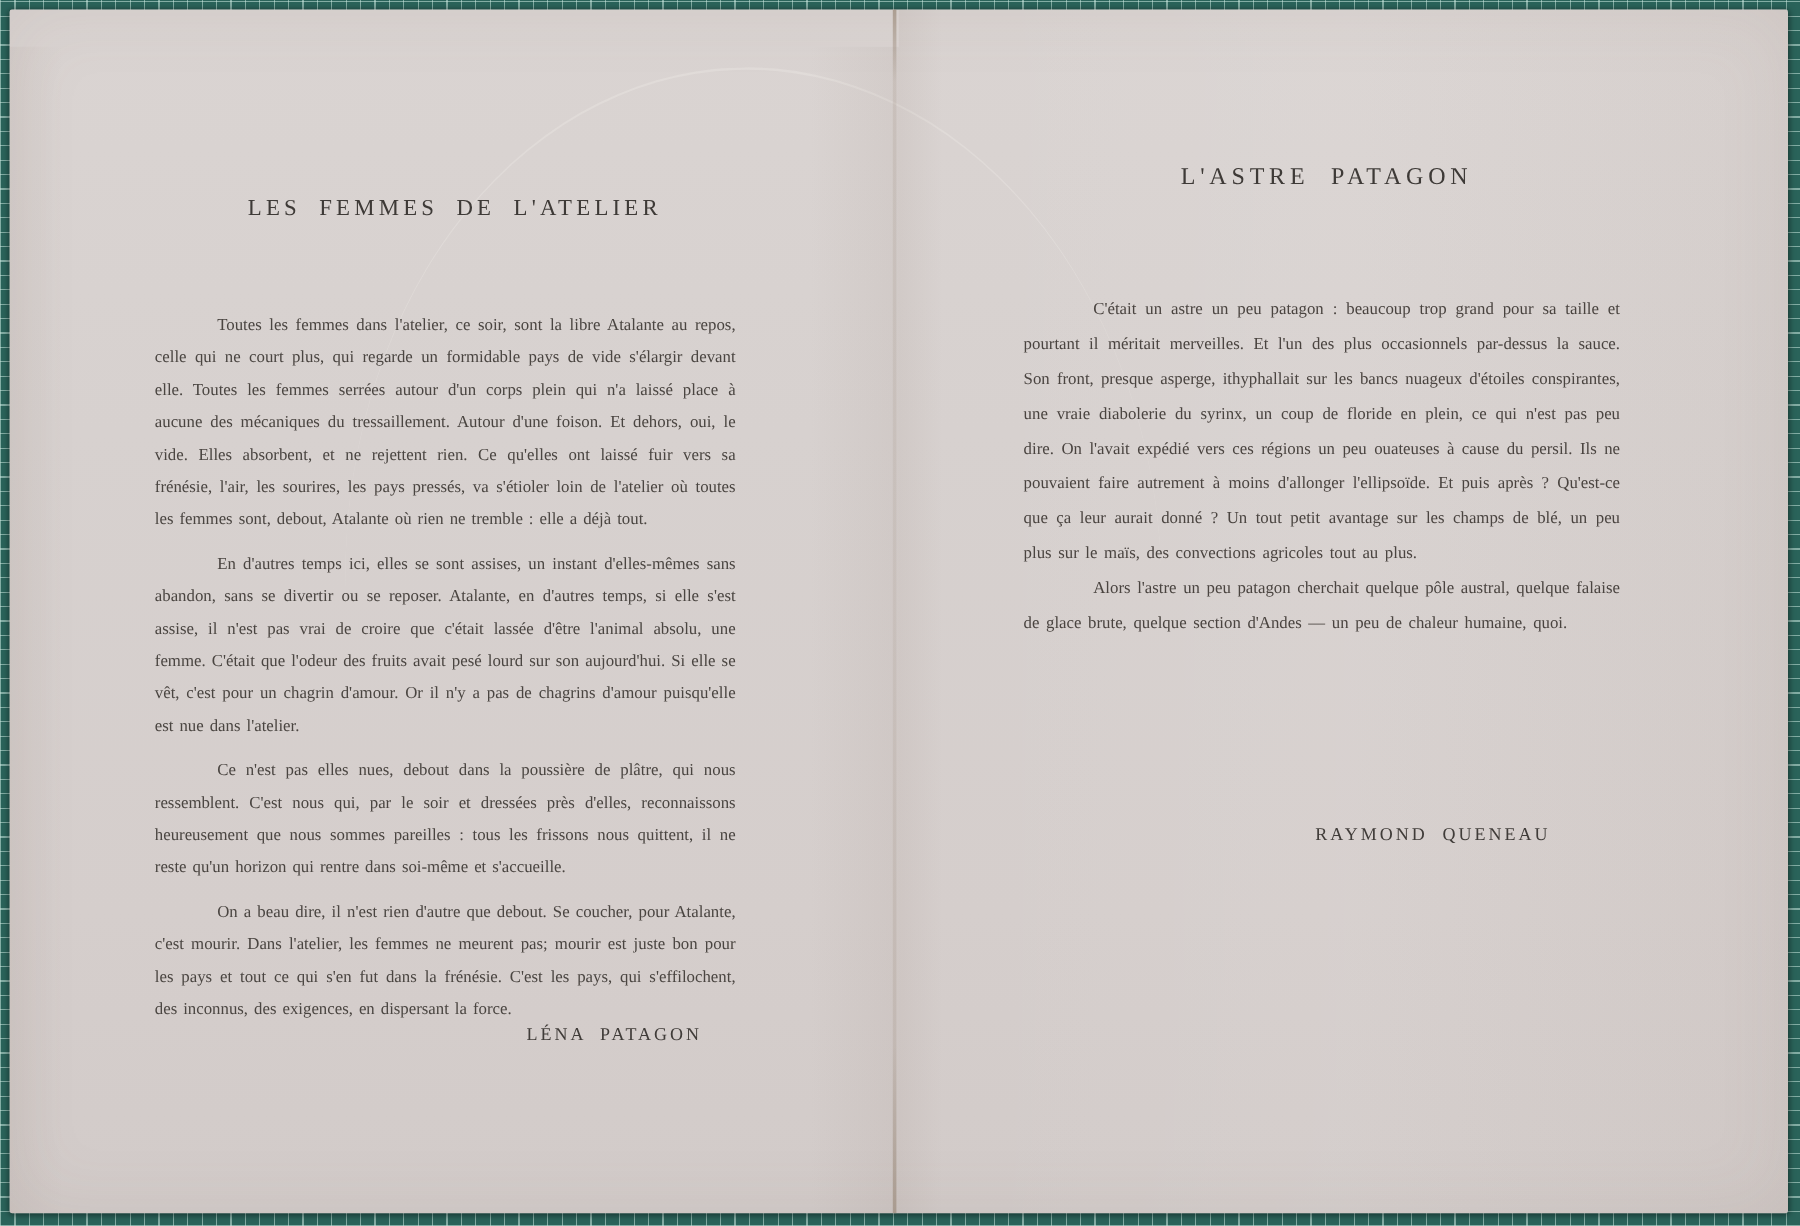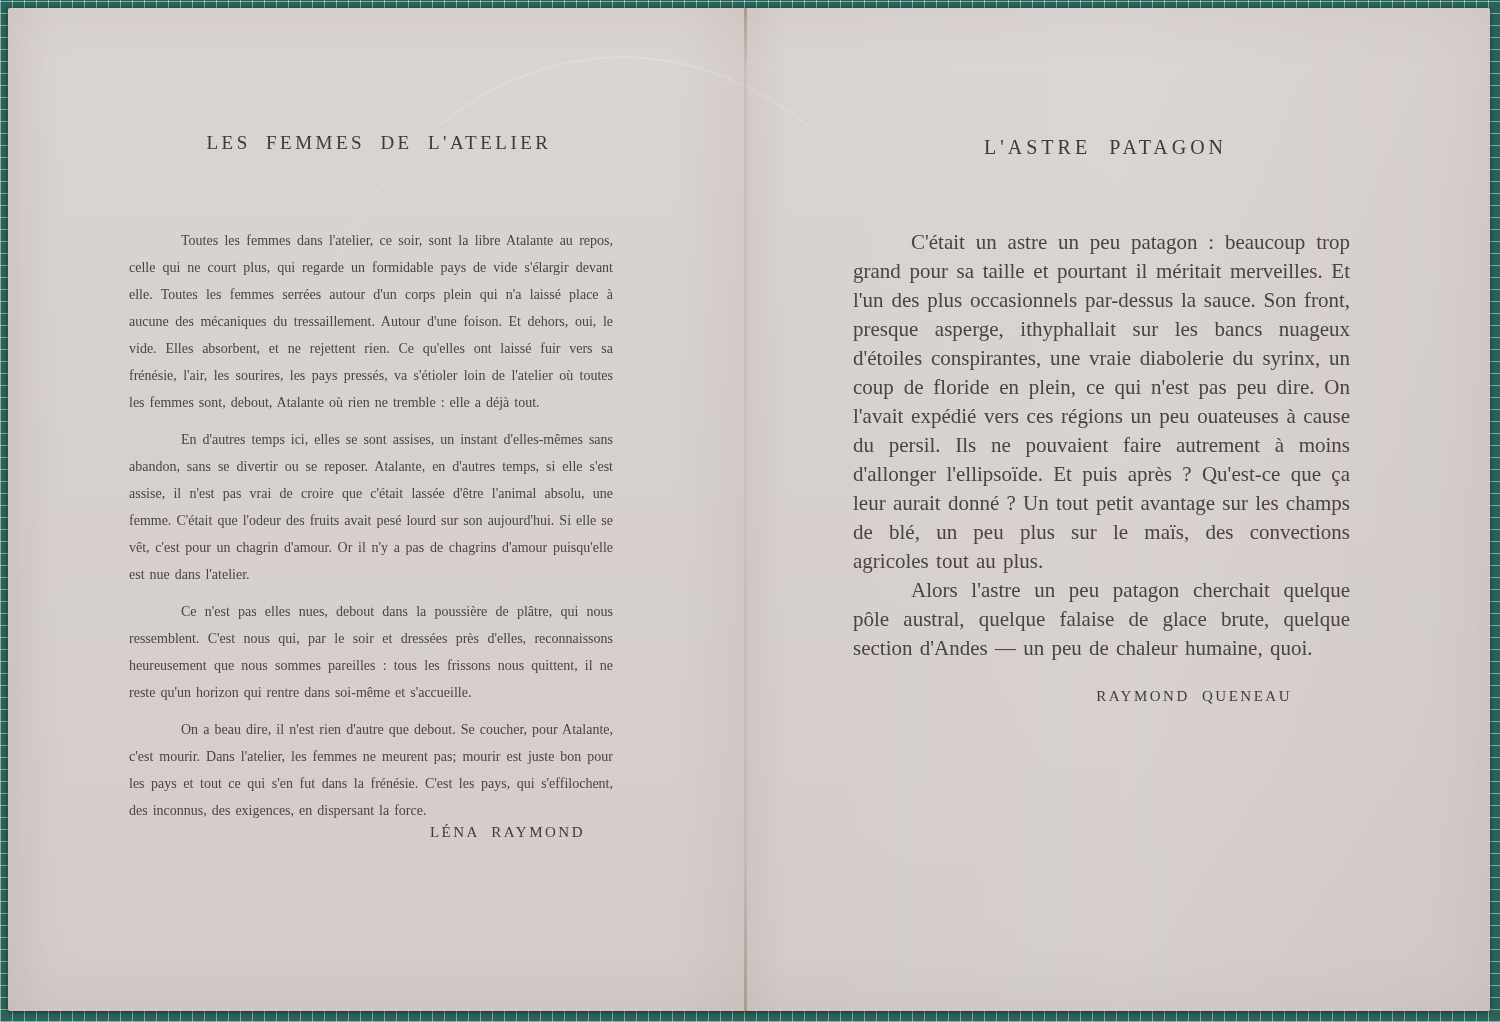--- a/index.html
+++ b/index.html
@@ -37,20 +37,21 @@
   }
   .page {
     position: absolute;
     top: 0;
     bottom: 0;
     width: 741px;
   }
   .page-left {
     left: 0;
     background: linear-gradient(90deg, rgba(172,156,148,0.12) 0%, rgba(172,156,148,0) 6%, rgba(172,156,148,0) 90%, rgba(150,134,126,0.10) 100%);
+    margin-top: 31px;
   }
   .page-right {
     right: 0;
     background: linear-gradient(90deg, rgba(158,142,134,0.12) 0%, rgba(158,142,134,0) 5%, rgba(255,255,255,0.05) 50%, rgba(172,156,148,0.08) 100%);
   }
   .fold {
     position: absolute;
     left: 736px;
     top: 0;
     bottom: 0;
@@ -127,23 +128,23 @@
     text-align: center;
     font-size: 20px;
     font-weight: normal;
     letter-spacing: 4px;
     word-spacing: 9px;
     color: #3e3a37;
   }
   .body-right {
     position: absolute;
     left: 104px;
-    top: 220px;
+    top: 236px;
     width: 497px;
-    font-size: 21px;
+    font-size: 14px;
     line-height: 29px;
     text-align: justify;
     color: #4a4440;
     word-spacing: 2px;
   }
   .body-right p {
     margin: 0;
     text-indent: 58px;
   }
   .sig-right {
@@ -170,21 +171,21 @@
     <div class="scan-arc"></div>
 
     <div class="page page-left">
       <h1 class="title-left">LES FEMMES DE L'ATELIER</h1>
       <div class="body-left">
         <p>Toutes les femmes dans l'atelier, ce soir, sont la libre Atalante au repos, celle qui ne court plus, qui regarde un formidable pays de vide s'élargir devant elle. Toutes les femmes serrées autour d'un corps plein qui n'a laissé place à aucune des mécaniques du tressaillement. Autour d'une foison. Et dehors, oui, le vide. Elles absorbent, et ne rejettent rien. Ce qu'elles ont laissé fuir vers sa frénésie, l'air, les sourires, les pays pressés, va s'étioler loin de l'atelier où toutes les femmes sont, debout, Atalante où rien ne tremble : elle a déjà tout.</p>
         <p>En d'autres temps ici, elles se sont assises, un instant d'elles-mêmes sans abandon, sans se divertir ou se reposer. Atalante, en d'autres temps, si elle s'est assise, il n'est pas vrai de croire que c'était lassée d'être l'animal absolu, une femme. C'était que l'odeur des fruits avait pesé lourd sur son aujourd'hui. Si elle se vêt, c'est pour un chagrin d'amour. Or il n'y a pas de chagrins d'amour puisqu'elle est nue dans l'atelier.</p>
         <p>Ce n'est pas elles nues, debout dans la poussière de plâtre, qui nous ressemblent. C'est nous qui, par le soir et dressées près d'elles, reconnaissons heureusement que nous sommes pareilles : tous les frissons nous quittent, il ne reste qu'un horizon qui rentre dans soi-même et s'accueille.</p>
         <p>On a beau dire, il n'est rien d'autre que debout. Se coucher, pour Atalante, c'est mourir. Dans l'atelier, les femmes ne meurent pas; mourir est juste bon pour les pays et tout ce qui s'en fut dans la frénésie. C'est les pays, qui s'effilochent, des inconnus, des exigences, en dispersant la force.</p>
       </div>
-      <div class="sig-left">LÉNA RAYMOND</div>
+      <div class="sig-left">LÉNA PATAGON</div>
     </div>
 
     <div class="fold"></div>
 
     <div class="page page-right">
       <h1 class="title-right">L'ASTRE PATAGON</h1>
       <div class="body-right">
         <p>C'était un astre un peu patagon : beaucoup trop grand pour sa taille et pourtant il méritait merveilles. Et l'un des plus occasionnels par-dessus la sauce. Son front, presque asperge, ithyphallait sur les bancs nuageux d'étoiles conspirantes, une vraie diabolerie du syrinx, un coup de floride en plein, ce qui n'est pas peu dire. On l'avait expédié vers ces régions un peu ouateuses à cause du persil. Ils ne pouvaient faire autrement à moins d'allonger l'ellipsoïde. Et puis après ? Qu'est-ce que ça leur aurait donné ? Un tout petit avantage sur les champs de blé, un peu plus sur le maïs, des convections agricoles tout au plus.</p>
         <p>Alors l'astre un peu patagon cherchait quelque pôle austral, quelque falaise de glace brute, quelque section d'Andes — un peu de chaleur humaine, quoi.</p>
       </div>

